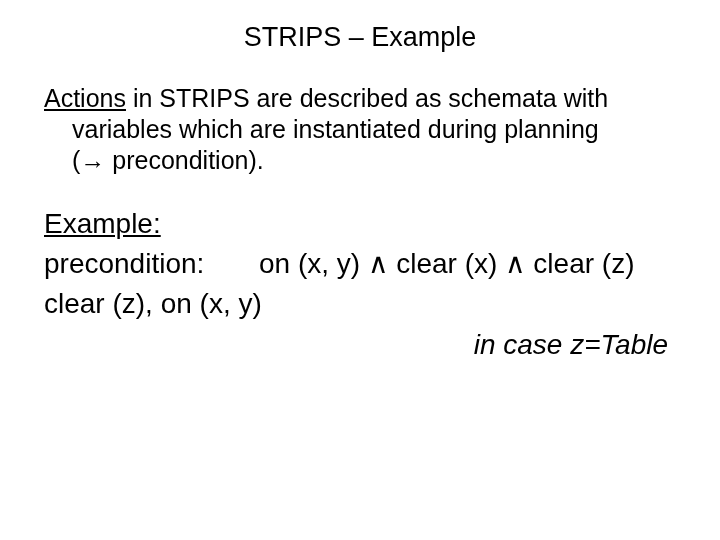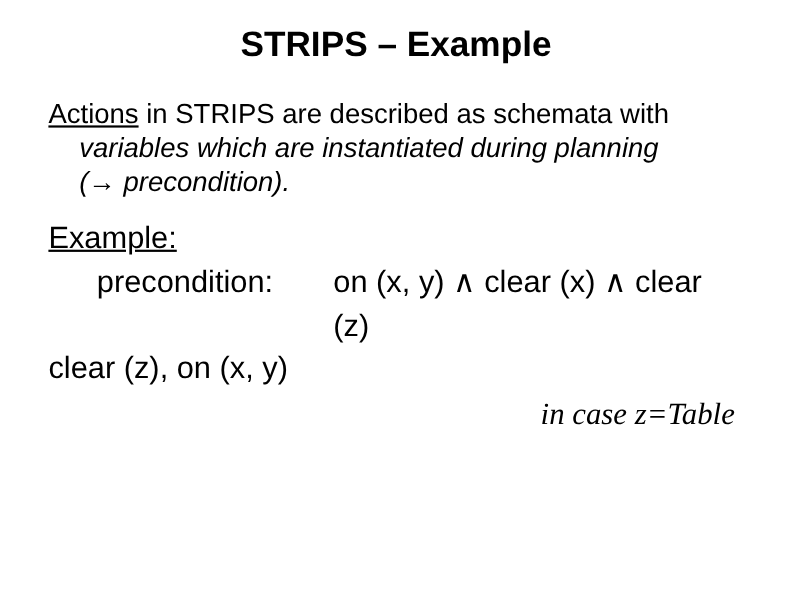--- a/index.html
+++ b/index.html
@@ -11,59 +11,56 @@
     font-family: Arial, Helvetica, sans-serif;
     color: #000000;
   }
   .slide {
     box-sizing: border-box;
     width: 720px;
     height: 540px;
     padding: 22px 44px 0 44px;
   }
   .title {
-    font-weight: bold;
-    font-size: 32px;
+    font-weight: normal;
+    font-size: 27px;
     text-align: center;
     margin: 0 0 30px 0;
   }
   .para {
     font-size: 25px;
     line-height: 1.24;
-    margin: 0 0 14px 0;
+    margin: 0 0 28px 0;
   }
   .indent {
     padding-left: 28px;
     display: block;
-    font-style: italic;
   }
   .underline {
     text-decoration: underline;
   }
   .example-block {
     font-size: 28px;
     line-height: 1.42;
   }
   .row {
     display: flex;
   }
   .label-col {
     width: 215px;
     flex: 0 0 215px;
-    margin-left: 44px;
   }
   .val-col {
     flex: 1;
   }
   .note {
     font-style: italic;
     text-align: right;
     padding-right: 8px;
     margin-top: 2px;
-    font-family: Liberation Serif, serif;
   }
 </style>
 </head>
 <body>
 
 <div class="slide">
 
   <h1 class="title">STRIPS – Example</h1>
 
   <p class="para">

